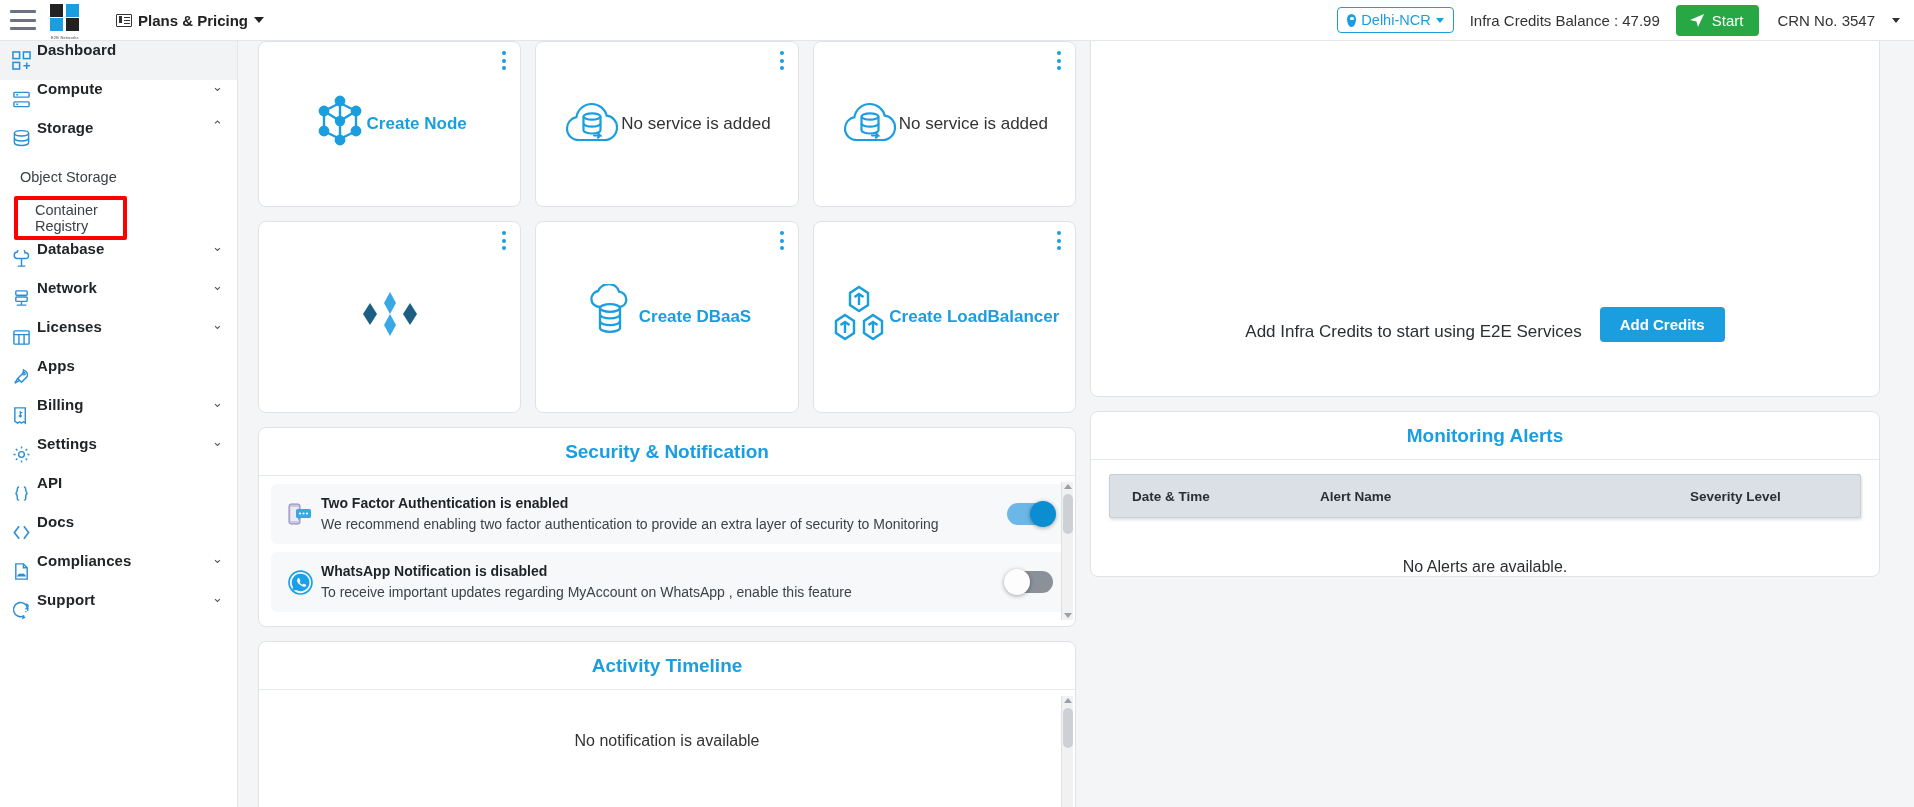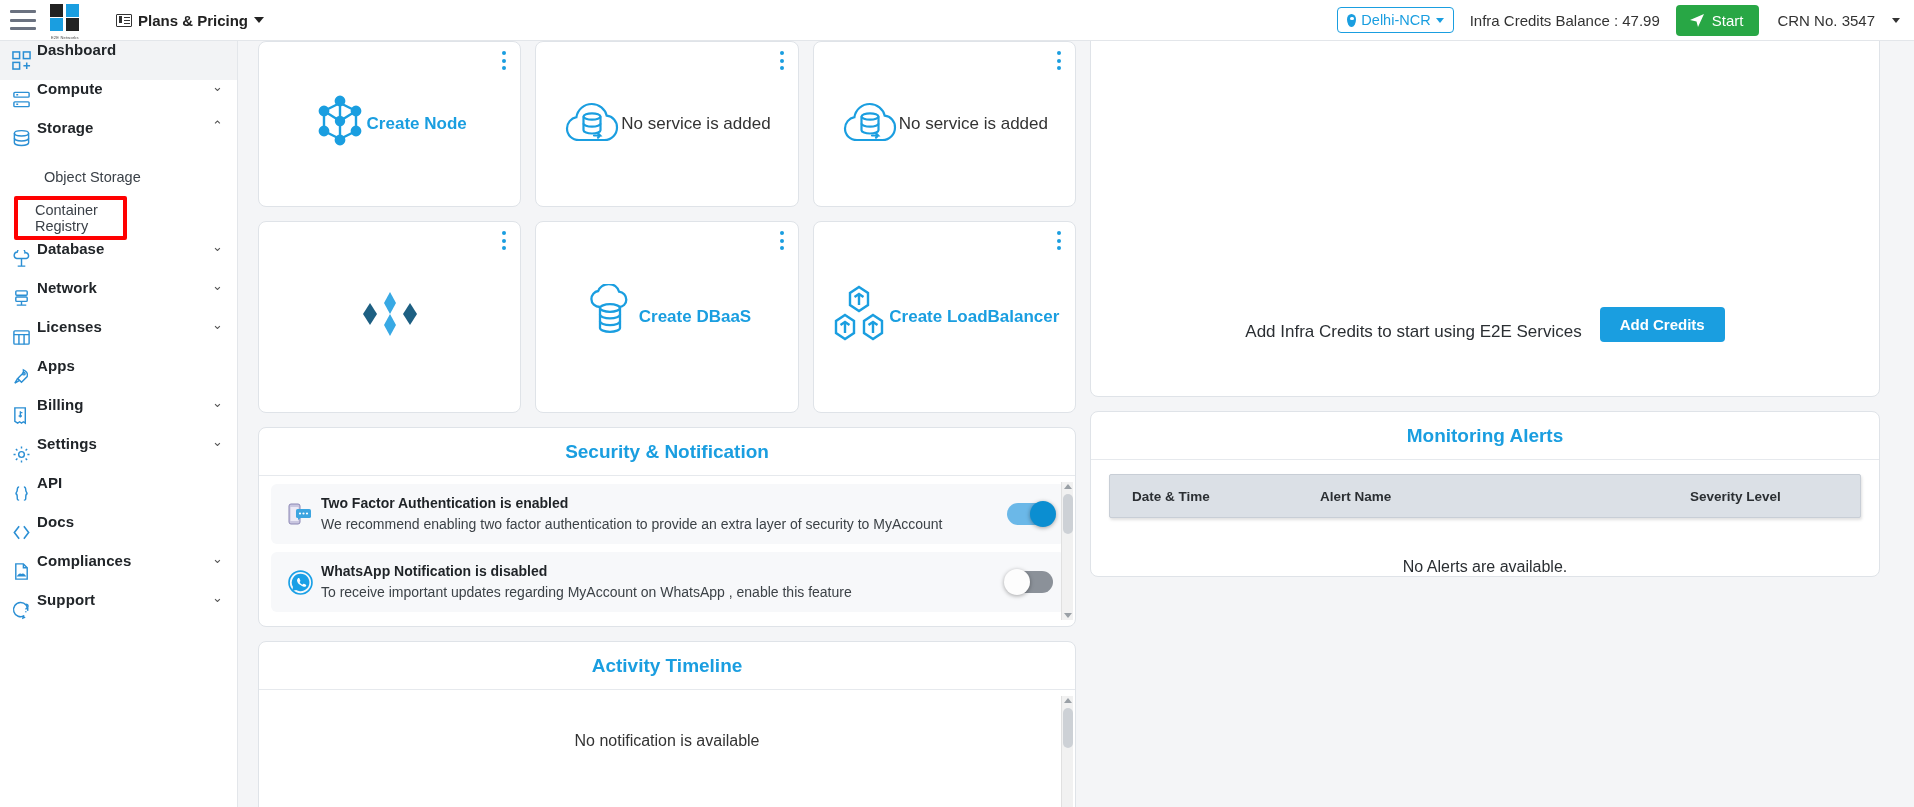--- a/index.html
+++ b/index.html
@@ -72,21 +72,21 @@
   }
   .nav-item {
     height: 39px; display: flex; padding: 0 14px 0 12px;
     cursor: pointer; position: relative;
   }
   .nav-item.active { background: #f2f3f5; }
   .nav-ico { width: 25px; flex: none; display:flex; align-items:center; justify-content:flex-start; color:#2b8fd4; }
   .nav-label { font-size: 15px; color: #212529; font-weight: 700; letter-spacing: .1px; }
   .nav-chev { margin-left: auto; color: #555; font-size: 13px; line-height: 1; }
   .sub-item {
-    height: 38px; display: flex; align-items: center; padding-left: 44px;
+    height: 38px; display: flex; align-items: center; padding-left: 20px;
     font-size: 14.5px; color: #3b4148; cursor: pointer;
   }
   .sub-item.highlighted {
     border: 4px solid #ff0000; height: 44px; margin: 0 110px 0 14px;
     padding-left: 17px; border-radius: 2px; background:#fff;
   }
 
   
   .main {
     position: absolute; top: 41px; left: 238px; width: 1676px; height: 766px;
@@ -499,21 +499,21 @@
                 <rect x="2.5" y="5" width="8" height="14" fill="#eceaf6"></rect>
                 <rect x="8" y="7" width="15" height="9" rx="1.6" fill="#3da5e0"></rect>
                 <path d="M10 18 l3-2.3 h-3z" fill="#3da5e0"></path>
                 <circle cx="12" cy="11.5" r="1.1" fill="#fff"></circle>
                   <circle cx="15.5" cy="11.5" r="1.1" fill="#fff"></circle>
                   <circle cx="19" cy="11.5" r="1.1" fill="#fff"></circle>
                 </svg>
             </span>
             <span class="sec-txt">
               <span class="sec-t">Two Factor Authentication is enabled</span><br>
-              <span class="sec-d">We recommend enabling two factor authentication to provide an extra layer of security to MyAccount</span>
+              <span class="sec-d">We recommend enabling two factor authentication to provide an extra layer of security to Monitoring</span>
             </span>
             <span class="toggle on">
                 <span class="knob"></span>
               </span>
           </div>
 
           <div class="sec-row">
             <span class="sec-ico">
               <svg width="25" height="25" viewBox="0 0 24 24">
                 <circle cx="12" cy="12" r="11" fill="none" stroke="#1aa0e6" stroke-width="1.6"></circle>

